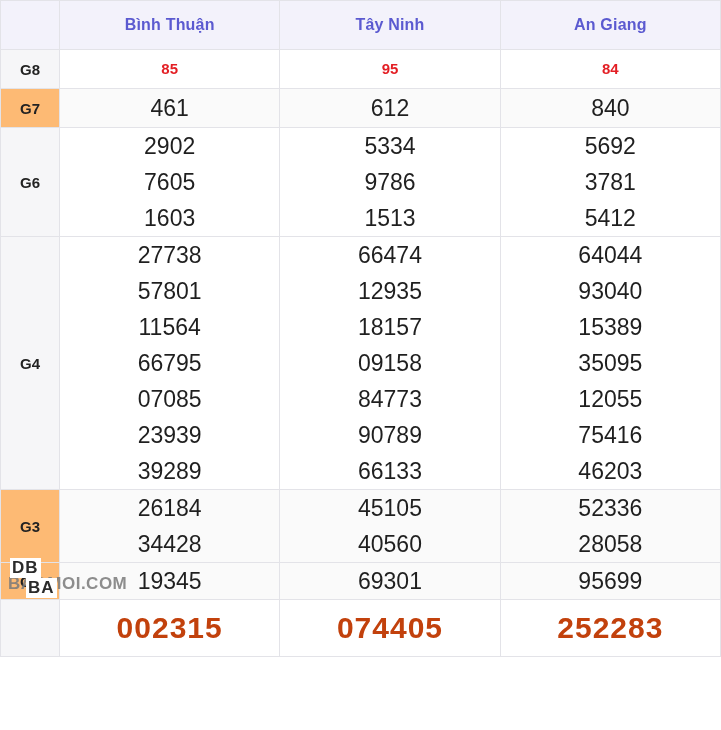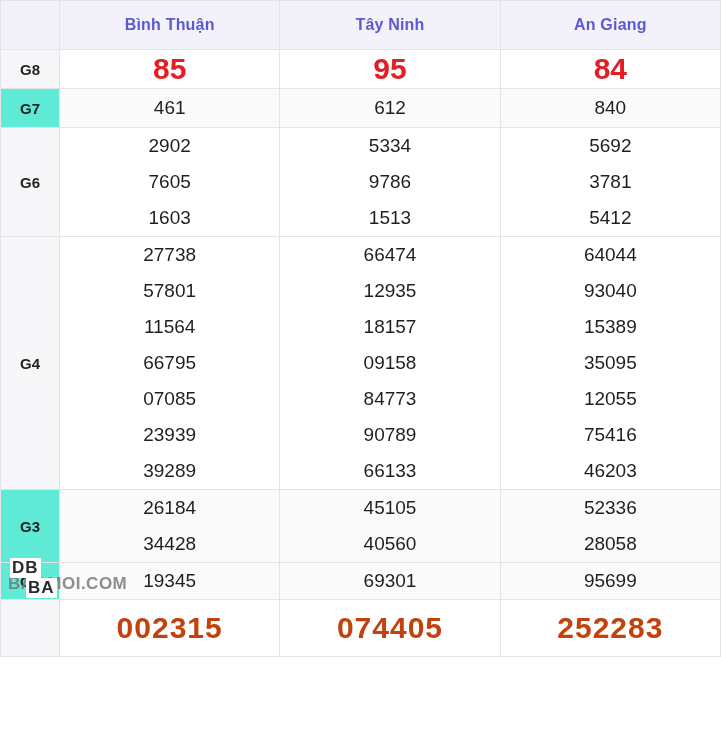--- a/index.html
+++ b/index.html
@@ -41,50 +41,50 @@
   
   td.prize-label {
     width: 58px;
     background: #f6f6f8;
     color: #222;
     font-size: 15px;
     font-weight: bold;
   }
   
   td.value {
-    font-size: 19px;
+    font-size: 23px;
     color: #1f1f1f;
     line-height: 36px;
   }
   td.value .num {
     display: block;
     height: 36px;
   }
   tr.row-g8 td.value,
   tr.row-g8 td.prize-label {
     height: 38px;
   }
   tr.row-g8 td.value {
     color: #e31e24;
-    font-size: 30px;
+    font-size: 15px;
     font-weight: bold;
   }
   tr.row-g7 td.value {
     height: 38px;
   }
   tr.row-g6 td.value .num,
   tr.row-g4 td.value .num,
   tr.row-g3 td.value .num {
     height: 36px;
   }
   tr.row-alt td.value {
     background: #fafafa;
   }
   tr.row-alt td.prize-label {
-    background: #5eead4;
+    background: #fdba74;
   }
   tr.row-special td {
     height: 56px;
   }
   tr.row-special td.value {
     color: #c2410c;
     font-size: 30px;
     font-weight: bold;
     letter-spacing: 1px;
   }

